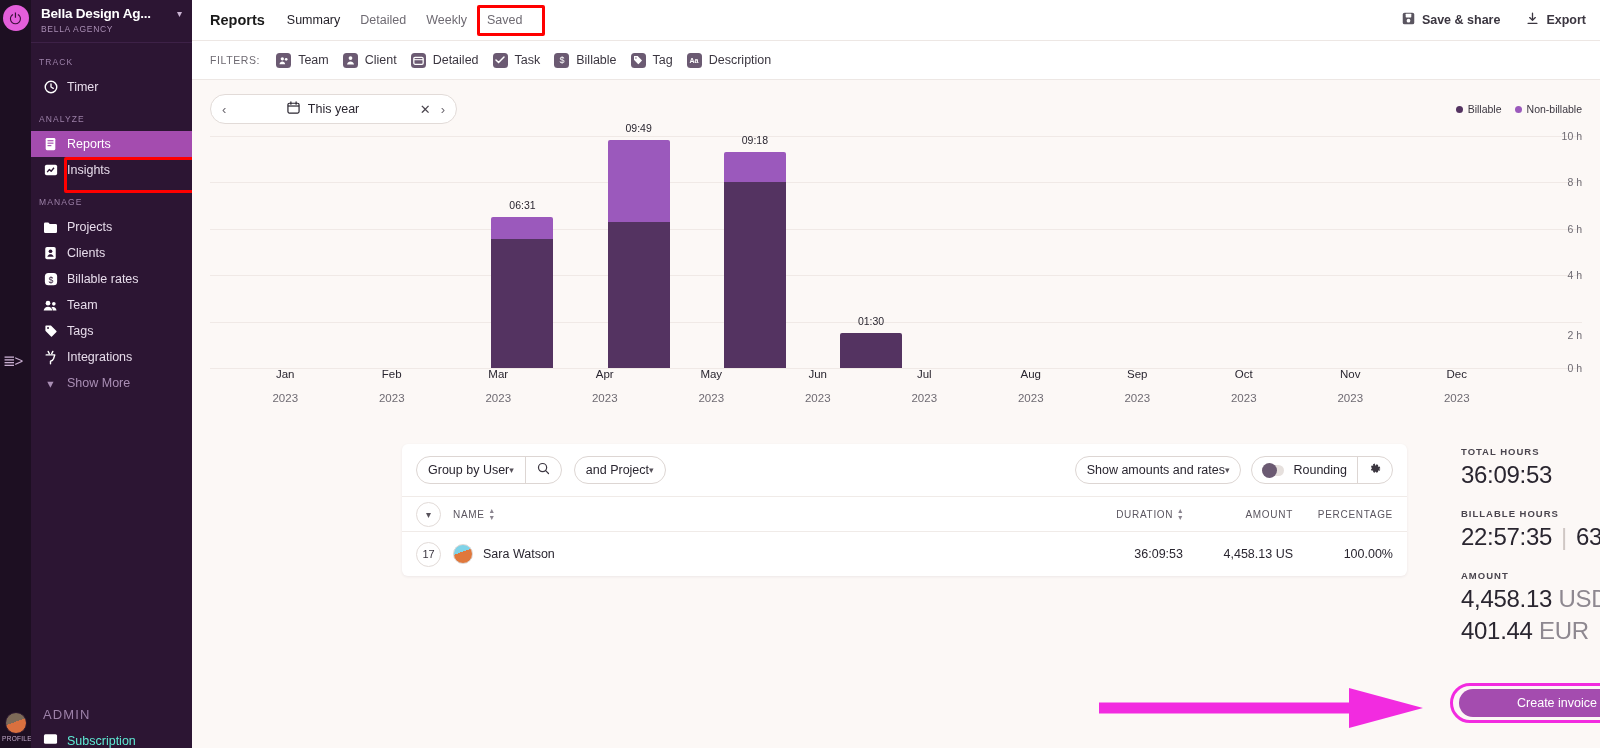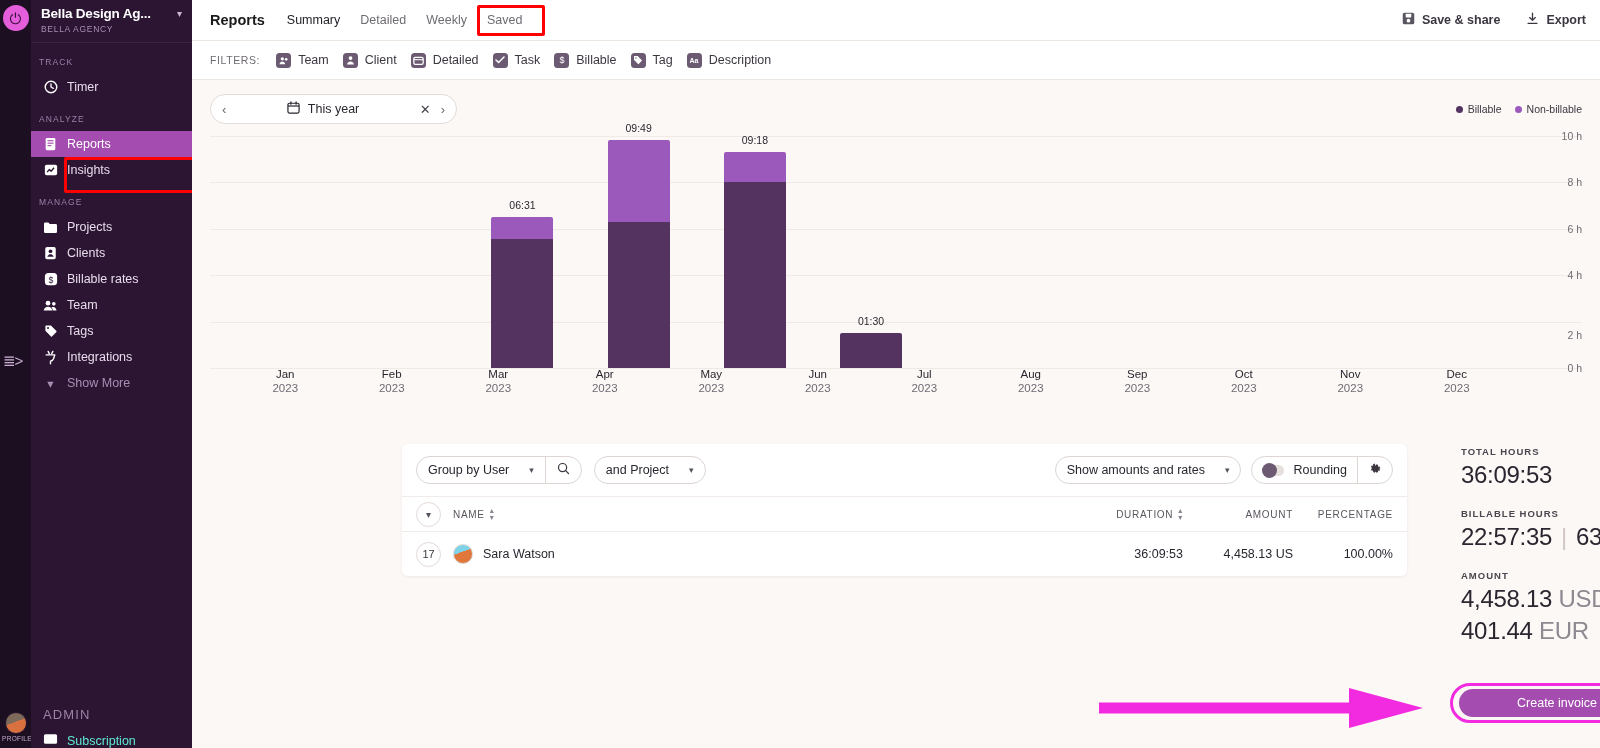--- a/index.html
+++ b/index.html
@@ -130,35 +130,35 @@
   .bar { position: absolute; bottom: 0; left: 50%; transform: translateX(-50%); width: 62px; border-radius: 2px 2px 0 0; overflow: hidden; }
   .seg-nb { width: 100%; background: #9B59BC; }
   .seg-b  { width: 100%; background: #543361; }
   .bar-label {
     position: absolute; left: 50%; transform: translateX(-50%);
     font-size: 10.5px; color: #2A2630; white-space: nowrap;
   }
   .x-labels { position: absolute; left: 22px; right: 72px; top: 232px; display: flex; }
   .x-col { flex: 1; text-align: center; }
   .x-m { font-size: 11.5px; color: #2A2630; }
-  .x-y { font-size: 11.5px; color: #6E6A72; margin-top: 2px; }
+  .x-y { font-size: 11.5px; color: #6E6A72; margin-top: 12px; }
 
   
   .table-card {
     position: absolute; left: 210px; top: 444px; width: 1005px;
     background: #fff; border-radius: 6px; box-shadow: 0 1px 3px rgba(40,20,45,.07);
   }
   .tc-controls { display: flex; align-items: center; padding: 12px 14px; }
   .pill {
     height: 28px; border: 1px solid #DDD6D3; border-radius: 14px;
     display: flex; align-items: center; font-size: 12.5px; color: #2A2630;
     background: #fff; cursor: pointer;
   }
   .pill.group { padding: 0; }
-  .pill .seg { padding: 0 11px; display: flex; align-items: center; gap: 20px; height: 100%; }
+  .pill .seg { padding: 0 11px; display: flex; align-items: center; gap: 0; height: 100%; }
   .pill .divider { width: 1px; height: 100%; background: #DDD6D3; }
   .caret { font-size: 9px; color: #57525B; }
   .tc-right { margin-left: auto; display: flex; align-items: center; gap: 10px; }
   .toggle-pill { padding-left: 10px; padding-right: 0; }
   .switch {
     width: 22px; height: 11px; border-radius: 6px; background: #E6E0DD;
     position: relative; display: inline-block; margin-right: 9px;
   }
   .switch i { position: absolute; left: 0; top: -2px; width: 15px; height: 15px; border-radius: 50%; background: #6B5A72; }
   .gear-seg { border-left: 1px solid #DDD6D3; padding: 0 10px; height: 100%; display: flex; align-items: center; }

